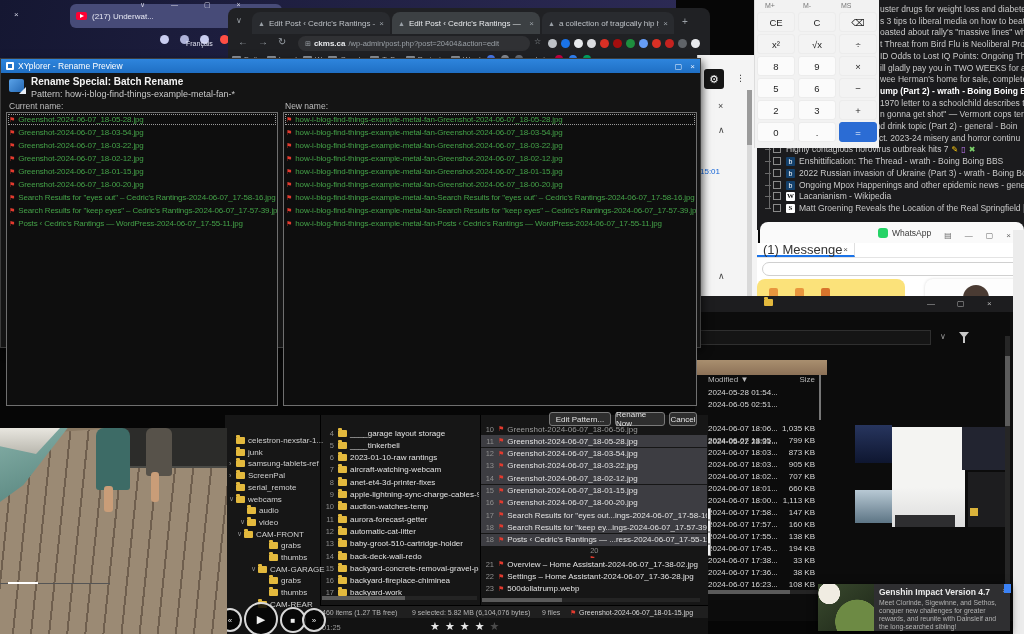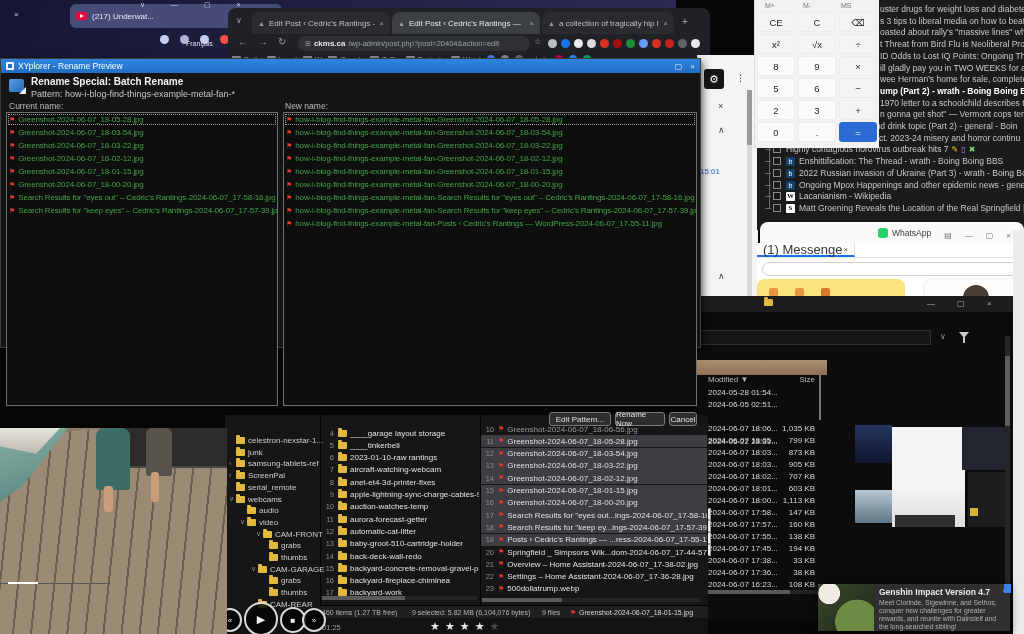--- a/index.html
+++ b/index.html
@@ -474,21 +474,21 @@
         <div class="rxrow" style="top: 164px;">
           <span class="m">2024-06-07 18:03...</span>
           <span class="s">905 KB</span>
         </div>
         <div class="rxrow" style="top: 176px;">
           <span class="m">2024-06-07 18:02...</span>
           <span class="s">707 KB</span>
         </div>
         <div class="rxrow" style="top: 188px;">
           <span class="m">2024-06-07 18:01...</span>
-          <span class="s">603 KB</span>
+          <span class="s">660 KB</span>
         </div>
         <div class="rxrow" style="top: 200px;">
           <span class="m">2024-06-07 18:00...</span>
           <span class="s">1,113 KB</span>
         </div>
         <div class="rxrow" style="top: 212px;">
           <span class="m">2024-06-07 17:58...</span>
           <span class="s">147 KB</span>
         </div>
         <div class="rxrow" style="top: 224px;">
@@ -575,21 +575,21 @@
         <div class="trow" style="left: 15px; top: 90.2px;">
           <span class="ar"></span>
           <span class="foldy"></span>
           <span>audio</span>
         </div>
         <div class="trow" style="left: 15px; top: 101.9px;">
           <span class="ar">∨</span>
           <span class="foldy"></span>
           <span>video</span>
         </div>
-        <div class="trow" style="left: 31px; top: 113.6px;">
+        <div class="trow" style="left: 12px; top: 113.6px;">
           <span class="ar">∨</span>
           <span class="foldy"></span>
           <span>CAM-FRONT</span>
         </div>
         <div class="trow" style="left: 37px; top: 125.3px;">
           <span class="ar"></span>
           <span class="foldy"></span>
           <span>grabs</span>
         </div>
         <div class="trow" style="left: 37px; top: 137px;">
@@ -734,21 +734,21 @@
         <div class="frow sel" style="left: 256px; width: 226px; top: 106.4px;">
           <span class="num">18</span>
           <span class="flag">⚑</span>
           <span>Search Results for "keep ey...ings-2024-06-07_17-57-39.jpg</span>
         </div>
         <div class="frow sel" style="left: 256px; width: 226px; top: 118.7px;">
           <span class="num">18</span>
           <span class="flag">⚑</span>
           <span>Posts ‹ Cedric's Rantings — ...ress-2024-06-07_17-55-11.jpg</span>
         </div>
-        <div class="frow" style="left: 256px; width: 226px; top: 131px;">
+        <div class="frow" style="left: 256px; width: 226px; top: 131px; flex-direction: column;">
           <span class="num">20</span>
           <span class="flag">⚑</span>
           <span>Springfield _ Simpsons Wik...dom-2024-06-07_17-44-57.jpg</span>
         </div>
         <div class="frow" style="left: 256px; width: 226px; top: 143.3px;">
           <span class="num">21</span>
           <span class="flag">⚑</span>
           <span>Overview – Home Assistant-2024-06-07_17-38-02.jpg</span>
         </div>
         <div class="frow" style="left: 256px; width: 226px; top: 155.6px;">
@@ -839,20 +839,24 @@
           <span class="txt">Greenshot-2024-06-07_18-00-20.jpg</span>
         </div>
         <div class="drow">
           <span class="flag">⚑</span>
           <span class="txt">Search Results for "eyes out" – Cedric's Rantings-2024-06-07_17-58-16.jpg</span>
         </div>
         <div class="drow">
           <span class="flag">⚑</span>
           <span class="txt">Search Results for "keep eyes" – Cedric's Rantings-2024-06-07_17-57-39.jpg</span>
         </div>
+        <div class="drow">
+          <span class="flag">⚑</span>
+          <span class="txt">Posts ‹ Cedric's Rantings — WordPress-2024-06-07_17-55-11.jpg</span>
+        </div>
       </div>
     <div id="new-list" class="dlist" style="left:282px;width:414px">
         <div class="drow sel">
           <span class="flag">⚑</span>
           <span class="txt">how-i-blog-find-things-example-metal-fan-Greenshot-2024-06-07_18-05-28.jpg</span>
         </div>
         <div class="drow">
           <span class="flag">⚑</span>
           <span class="txt">how-i-blog-find-things-example-metal-fan-Greenshot-2024-06-07_18-03-54.jpg</span>
         </div>

